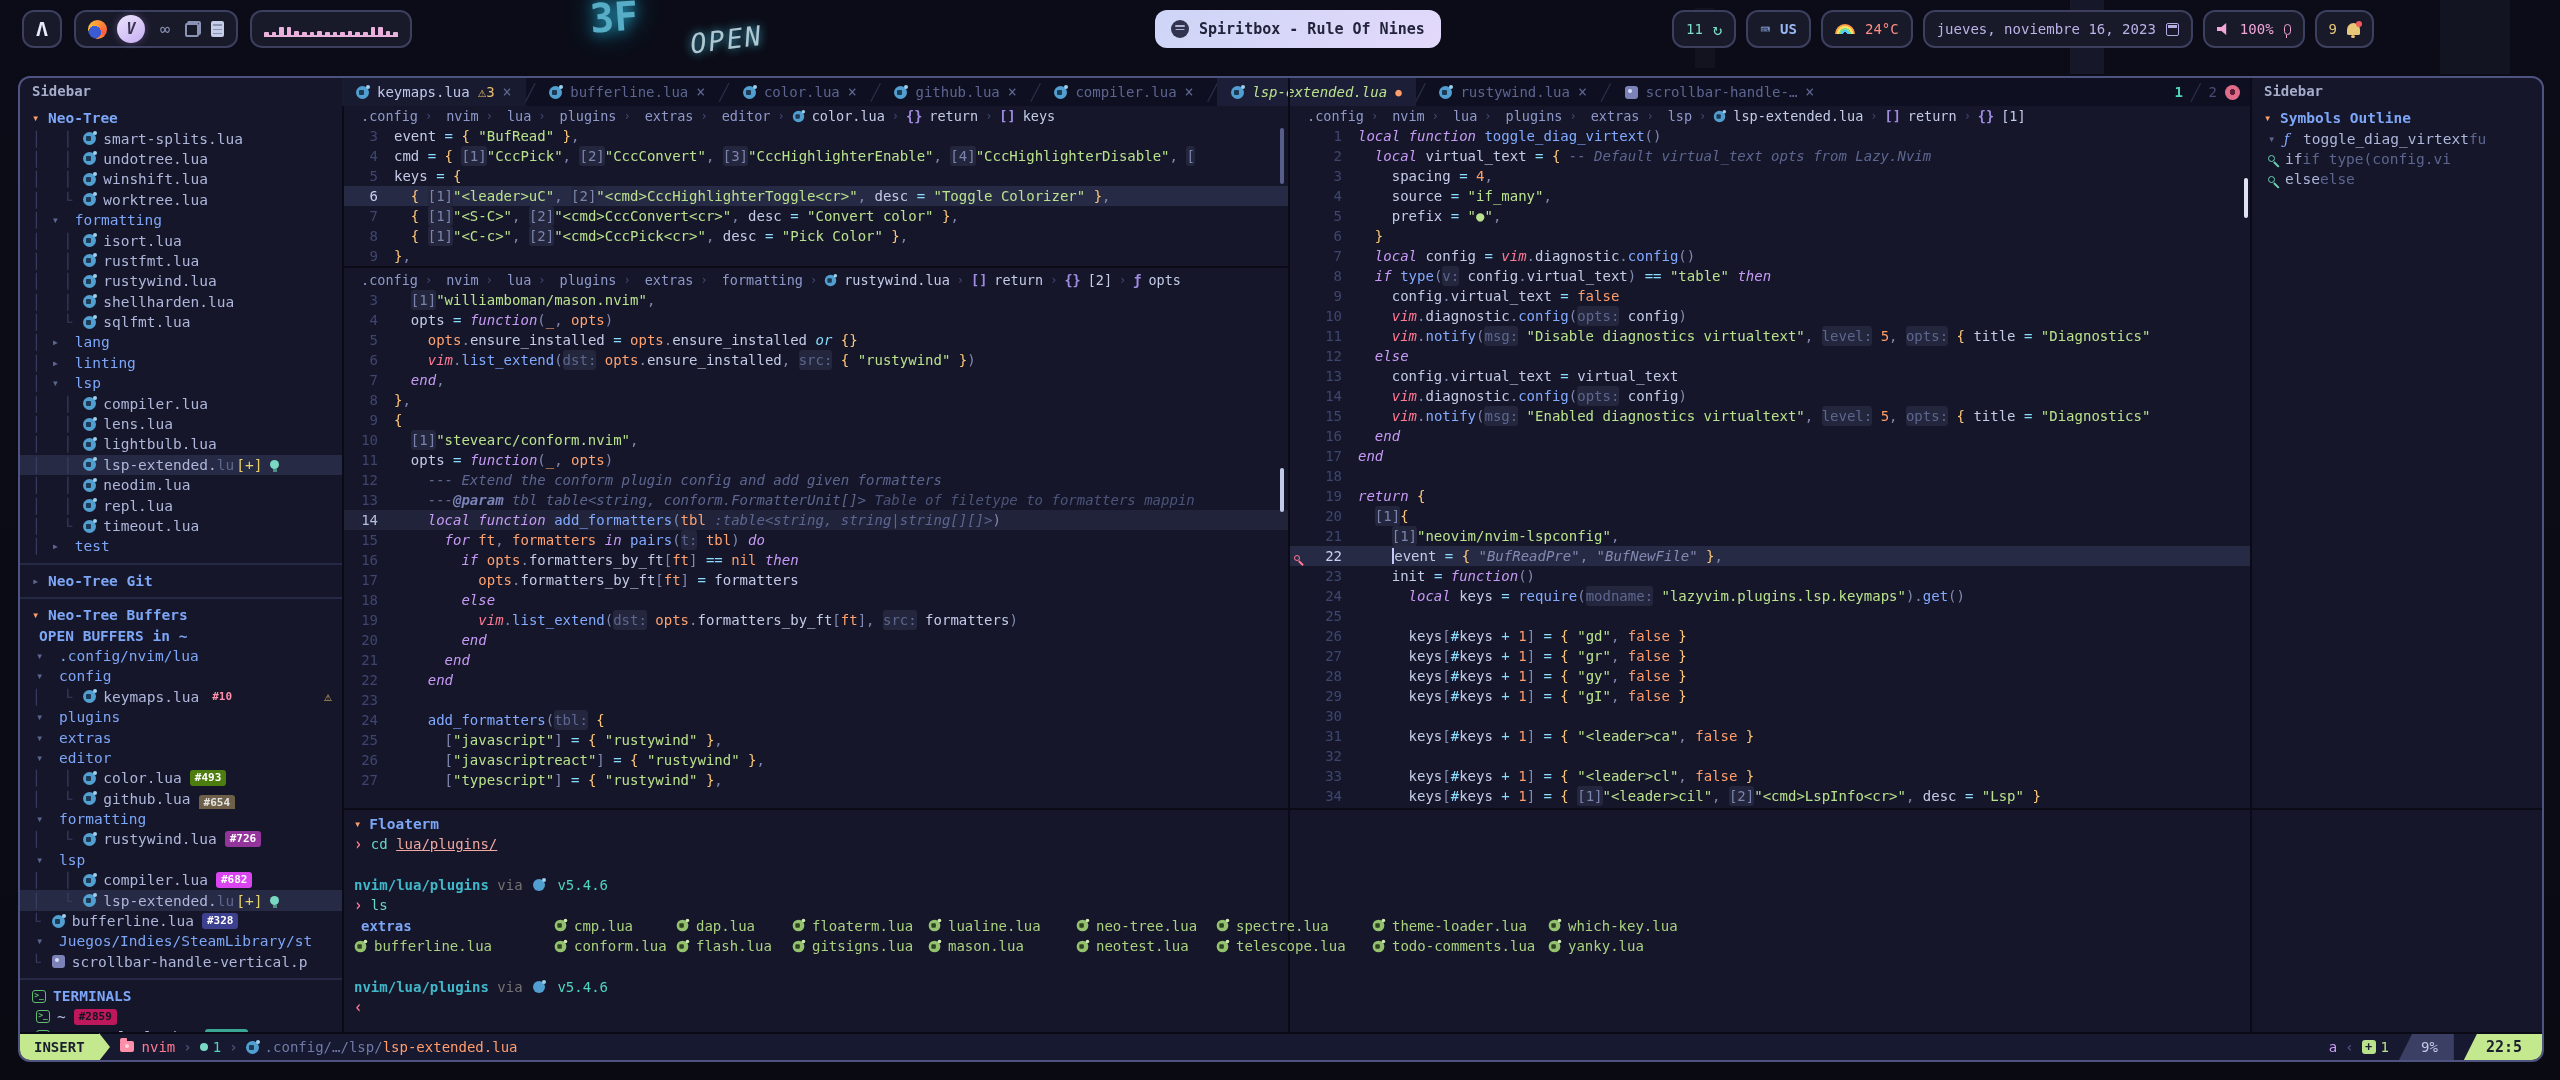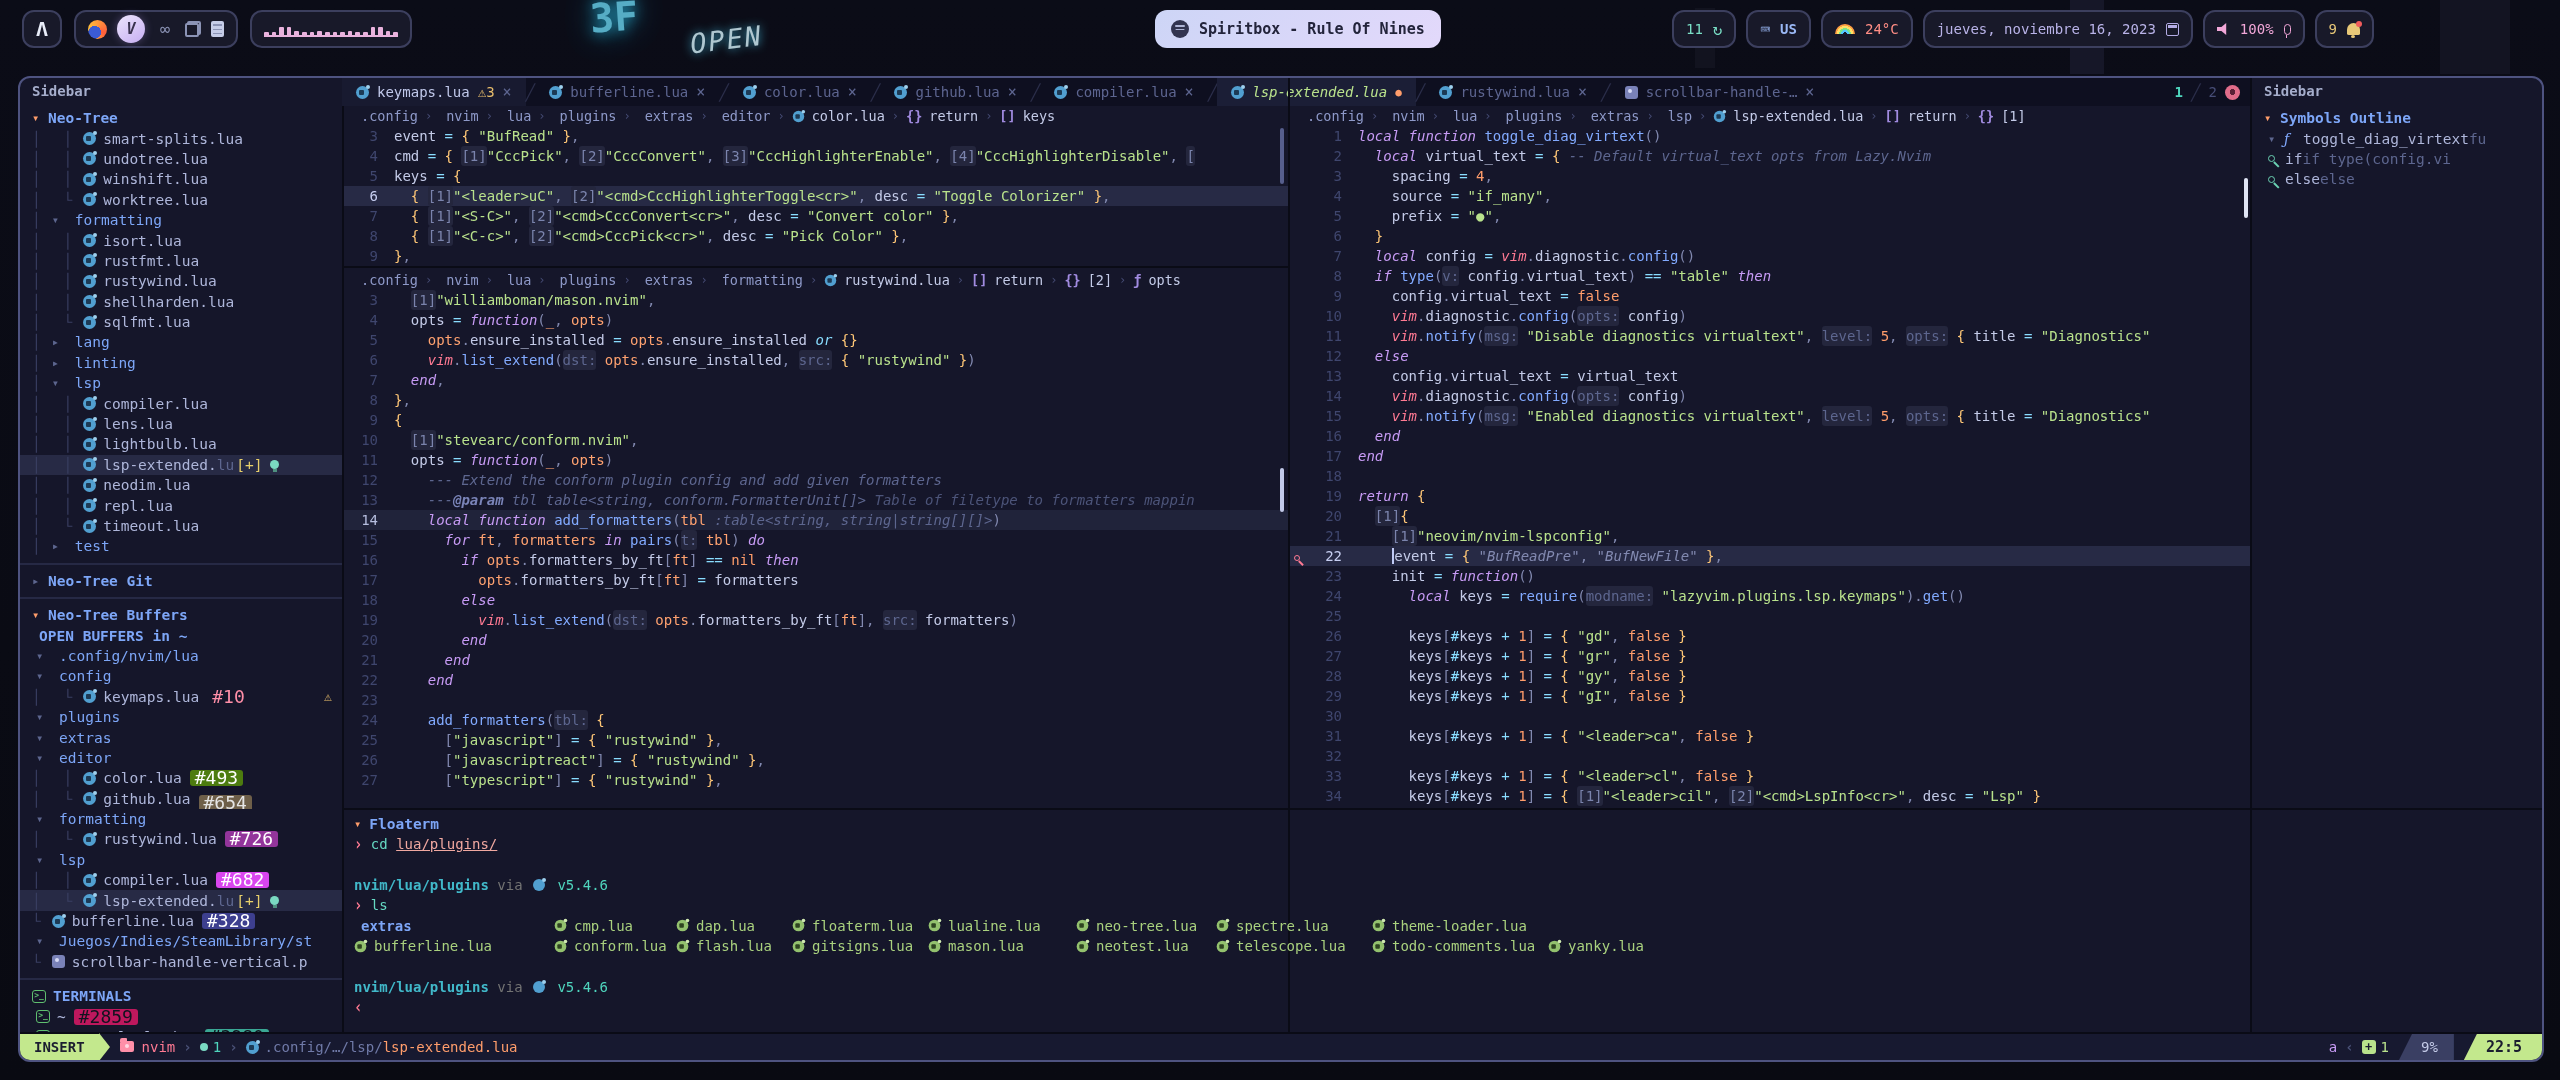--- a/index.html
+++ b/index.html
@@ -74,21 +74,21 @@
     color:#aeb6da; white-space:nowrap; overflow:hidden; }
   .trow .guide { color:#3a3f63; letter-spacing:7px; margin-right:4px; }
   .trow .chev { color:#5d668f; font-size:12px; width:16px; flex:none; }
   .trow.hdr .chev { color:#ff9d6b; }
   .trow.hdr .lbl { color:#7da6f7; font-weight:bold; }
   .trow .lbl.dir { color:#7da6f7; }
   .trow .lbl.dirb { color:#7da6f7; font-weight:bold; }
   .trow.sel { background:#272a45; }
   .dimtxt { color:#5d668f; }
   .plus { color:#e8d06b; margin-left:2px; }
-  .badge { font-size:18px; padding:0 5px; margin-left:8px; border-radius:3px; line-height:16px; }
+  .badge { font-size:11px; padding:0 5px; margin-left:8px; border-radius:3px; line-height:16px;font-weight:bold; }
   .warnic { margin-left:auto; color:#e8bd6b; font-size:13px; }
   .sb-rule { height:2px; background:#262945; margin:6px 0; }
   .ic { display:inline-block; vertical-align:middle; flex:none; margin-right:7px; }
   .ic-lua { width:13px; height:13px; border-radius:50%; background:#519fd0; position:relative; }
   .ic-lua::before { content:''; position:absolute; left:3px; top:4px; width:5px; height:5px; background:#1c3a55; border-radius:1px; }
   .ic-lua::after { content:''; position:absolute; right:-1px; top:-1px; width:4px; height:4px; border-radius:50%; background:#9ed0ee; }
   .luag .ic-lua, .ic-lua.g { background:#93c16e; } .luag .ic-lua::before{background:#2e4420;} .luag .ic-lua::after{background:#cfe8b0;}
   .ic-img { width:13px; height:13px; border-radius:3px; background:#7a82b8; position:relative; }
   .ic-img::after { content:''; position:absolute; left:3px; top:3px; width:4px; height:4px; border-radius:50%; background:#d6daf5; }
   .ic-term { width:14px; height:13px; border:1.5px solid #5fbf6f; border-radius:3px; color:#5fbf6f;
@@ -820,20 +820,23 @@
               <span>lualine.lua</span>
             </span><span class="lscell luag">
               <span class="ic ic-lua"></span>
               <span>neo-tree.lua</span>
             </span><span class="lscell luag">
               <span class="ic ic-lua"></span>
               <span>spectre.lua</span>
             </span><span class="lscell luag">
               <span class="ic ic-lua"></span>
               <span>theme-loader.lua</span>
+            </span><span class="lscell luag">
+              <span class="ic ic-lua"></span>
+              <span>which-key.lua</span>
             </span></div></div>
         <div class="tline"><div class="lsgrid"><span class="lscell luag">
               <span class="ic ic-lua"></span>
               <span>bufferline.lua</span>
             </span><span class="lscell luag">
               <span class="ic ic-lua"></span>
               <span>conform.lua</span>
             </span><span class="lscell luag">
               <span class="ic ic-lua"></span>
               <span>flash.lua</span>

